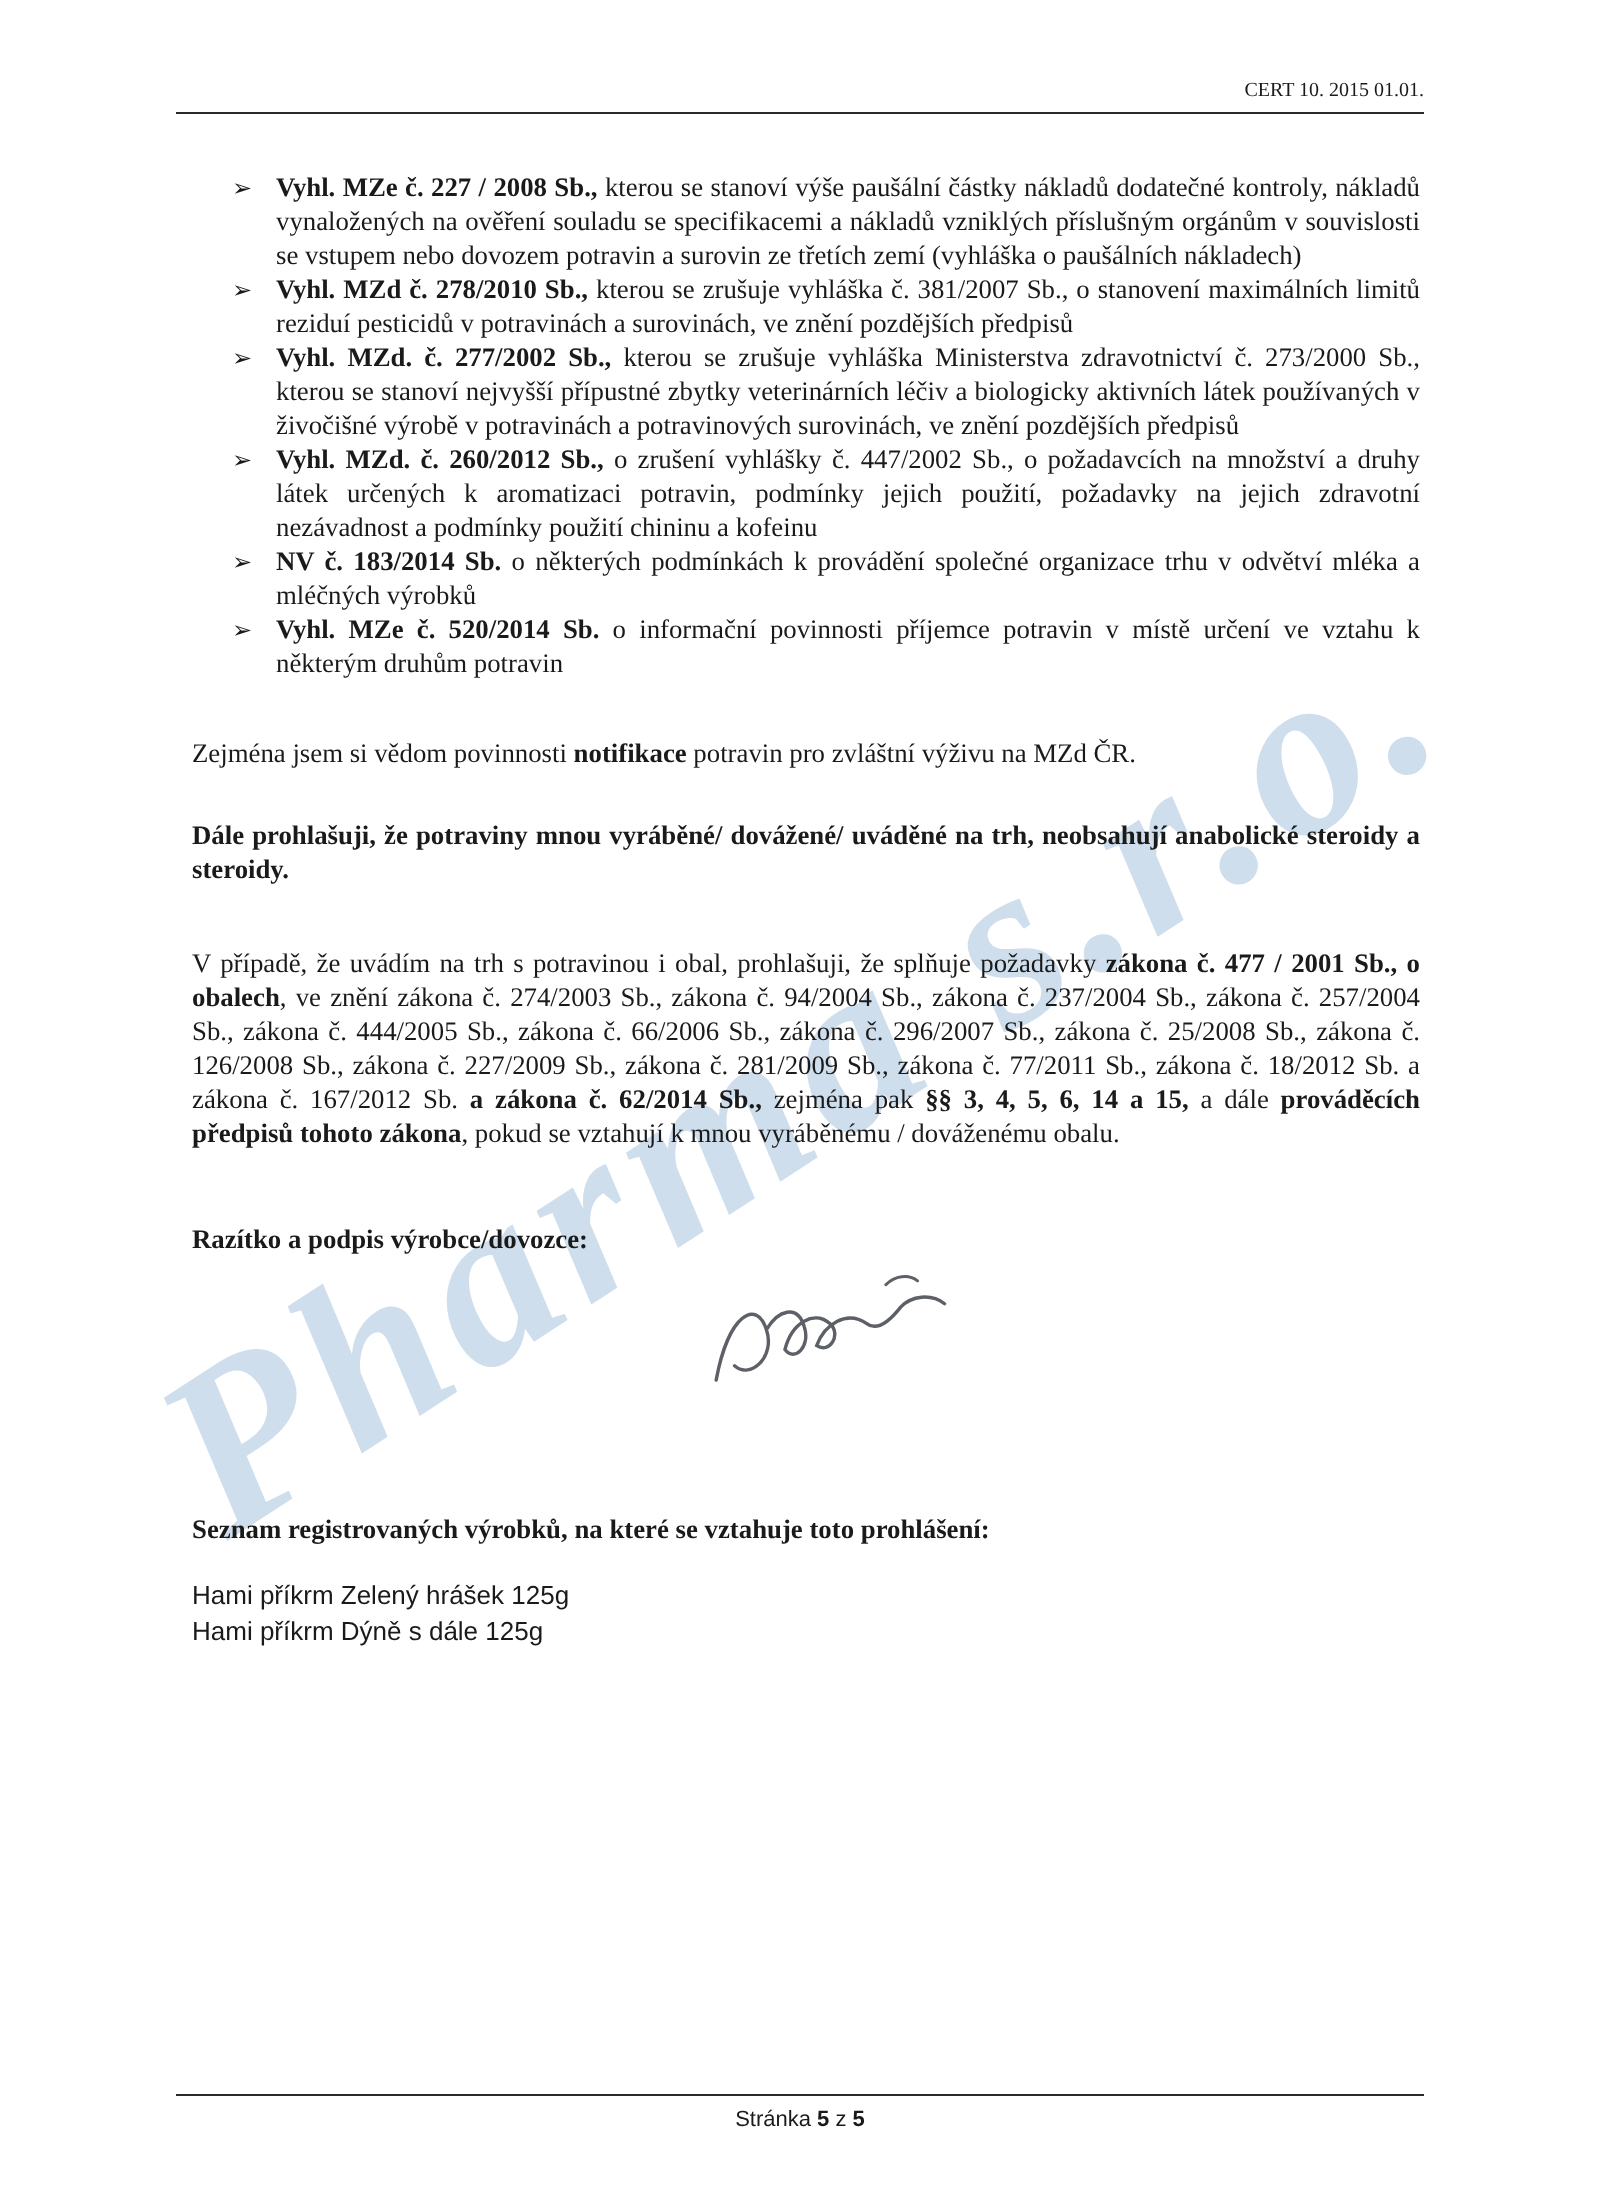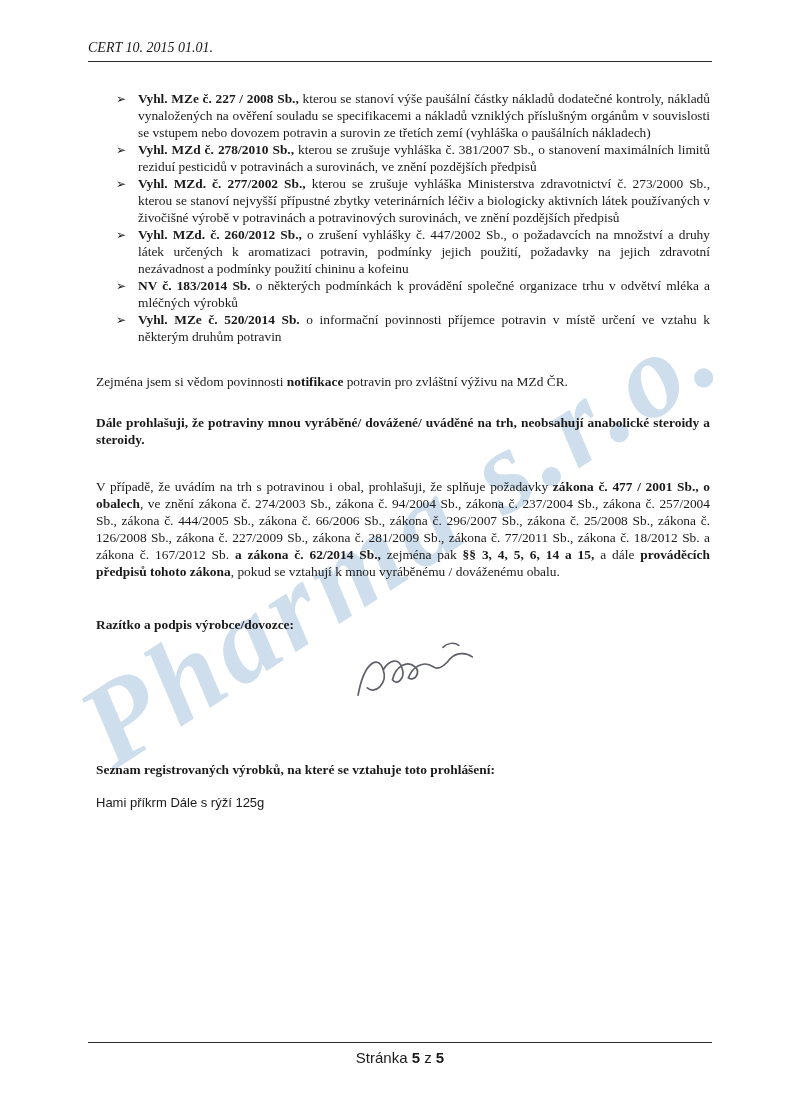--- a/index.html
+++ b/index.html
@@ -37,23 +37,22 @@
     z-index: 0;
   }
   .layer {
     position: relative;
     z-index: 1;
   }
   .header {
     padding: 40px 88px 0 88px;
   }
   .header-text {
-    text-align: left;
-    font-style: italic;
-    font-size: 14px;
+    text-align: right;
+    font-size: 10px;
     padding-bottom: 5px;
   }
   .header-rule {
     border-bottom: 1.4px solid #2a2a2a;
   }
   .content {
     padding: 0 90px 0 96px;
   }
   .reg-list {
     list-style: none;
@@ -110,21 +109,21 @@
     right: 88px;
     bottom: 34px;
     z-index: 1;
   }
   .footer-rule {
     border-top: 1.4px solid #2a2a2a;
   }
   .footer-text {
     text-align: center;
     font-family: "Liberation Sans", sans-serif;
-    font-size: 15px;
+    font-size: 11px;
     padding-top: 6px;
   }
   .seg-b { font-weight: 700; }
 </style>
 </head>
 <body>
 
 <div class="page">
 
   <div class="watermark">Pharma s.r.o.</div>
@@ -180,21 +179,22 @@
                    C 65 23, 77 17, 86 25 C 91 30, 98 25, 104 19
                    C 110 14, 120 14, 126 20" stroke="#5e6068" stroke-width="1.7" stroke-linecap="round" fill="none"></path>
           <path d="M98 7 C 103 3, 110 3, 114 7" stroke="#5e6068" stroke-width="1.5" stroke-linecap="round" fill="none"></path>
         </svg>
       </div>
 
 
       <p class="para p-seznam"><span class="seg-b">Seznam registrovaných výrobků, na které se vztahuje toto prohlášení:</span></p>
 
       <div class="products">
-        <div class="product-line">Hami příkrm Dále s rýží 125g</div>
+        <div class="product-line">Hami příkrm Zelený hrášek 125g</div>
+        <div class="product-line">Hami příkrm Dýně s dále 125g</div>
       </div>
 
     </div>
   </div>
 
   <div class="footer">
     <div class="footer-rule"></div>
     <div class="footer-text"><span>Stránka </span><span class="seg-b">5</span><span> z </span><span class="seg-b">5</span></div>
   </div>
 

